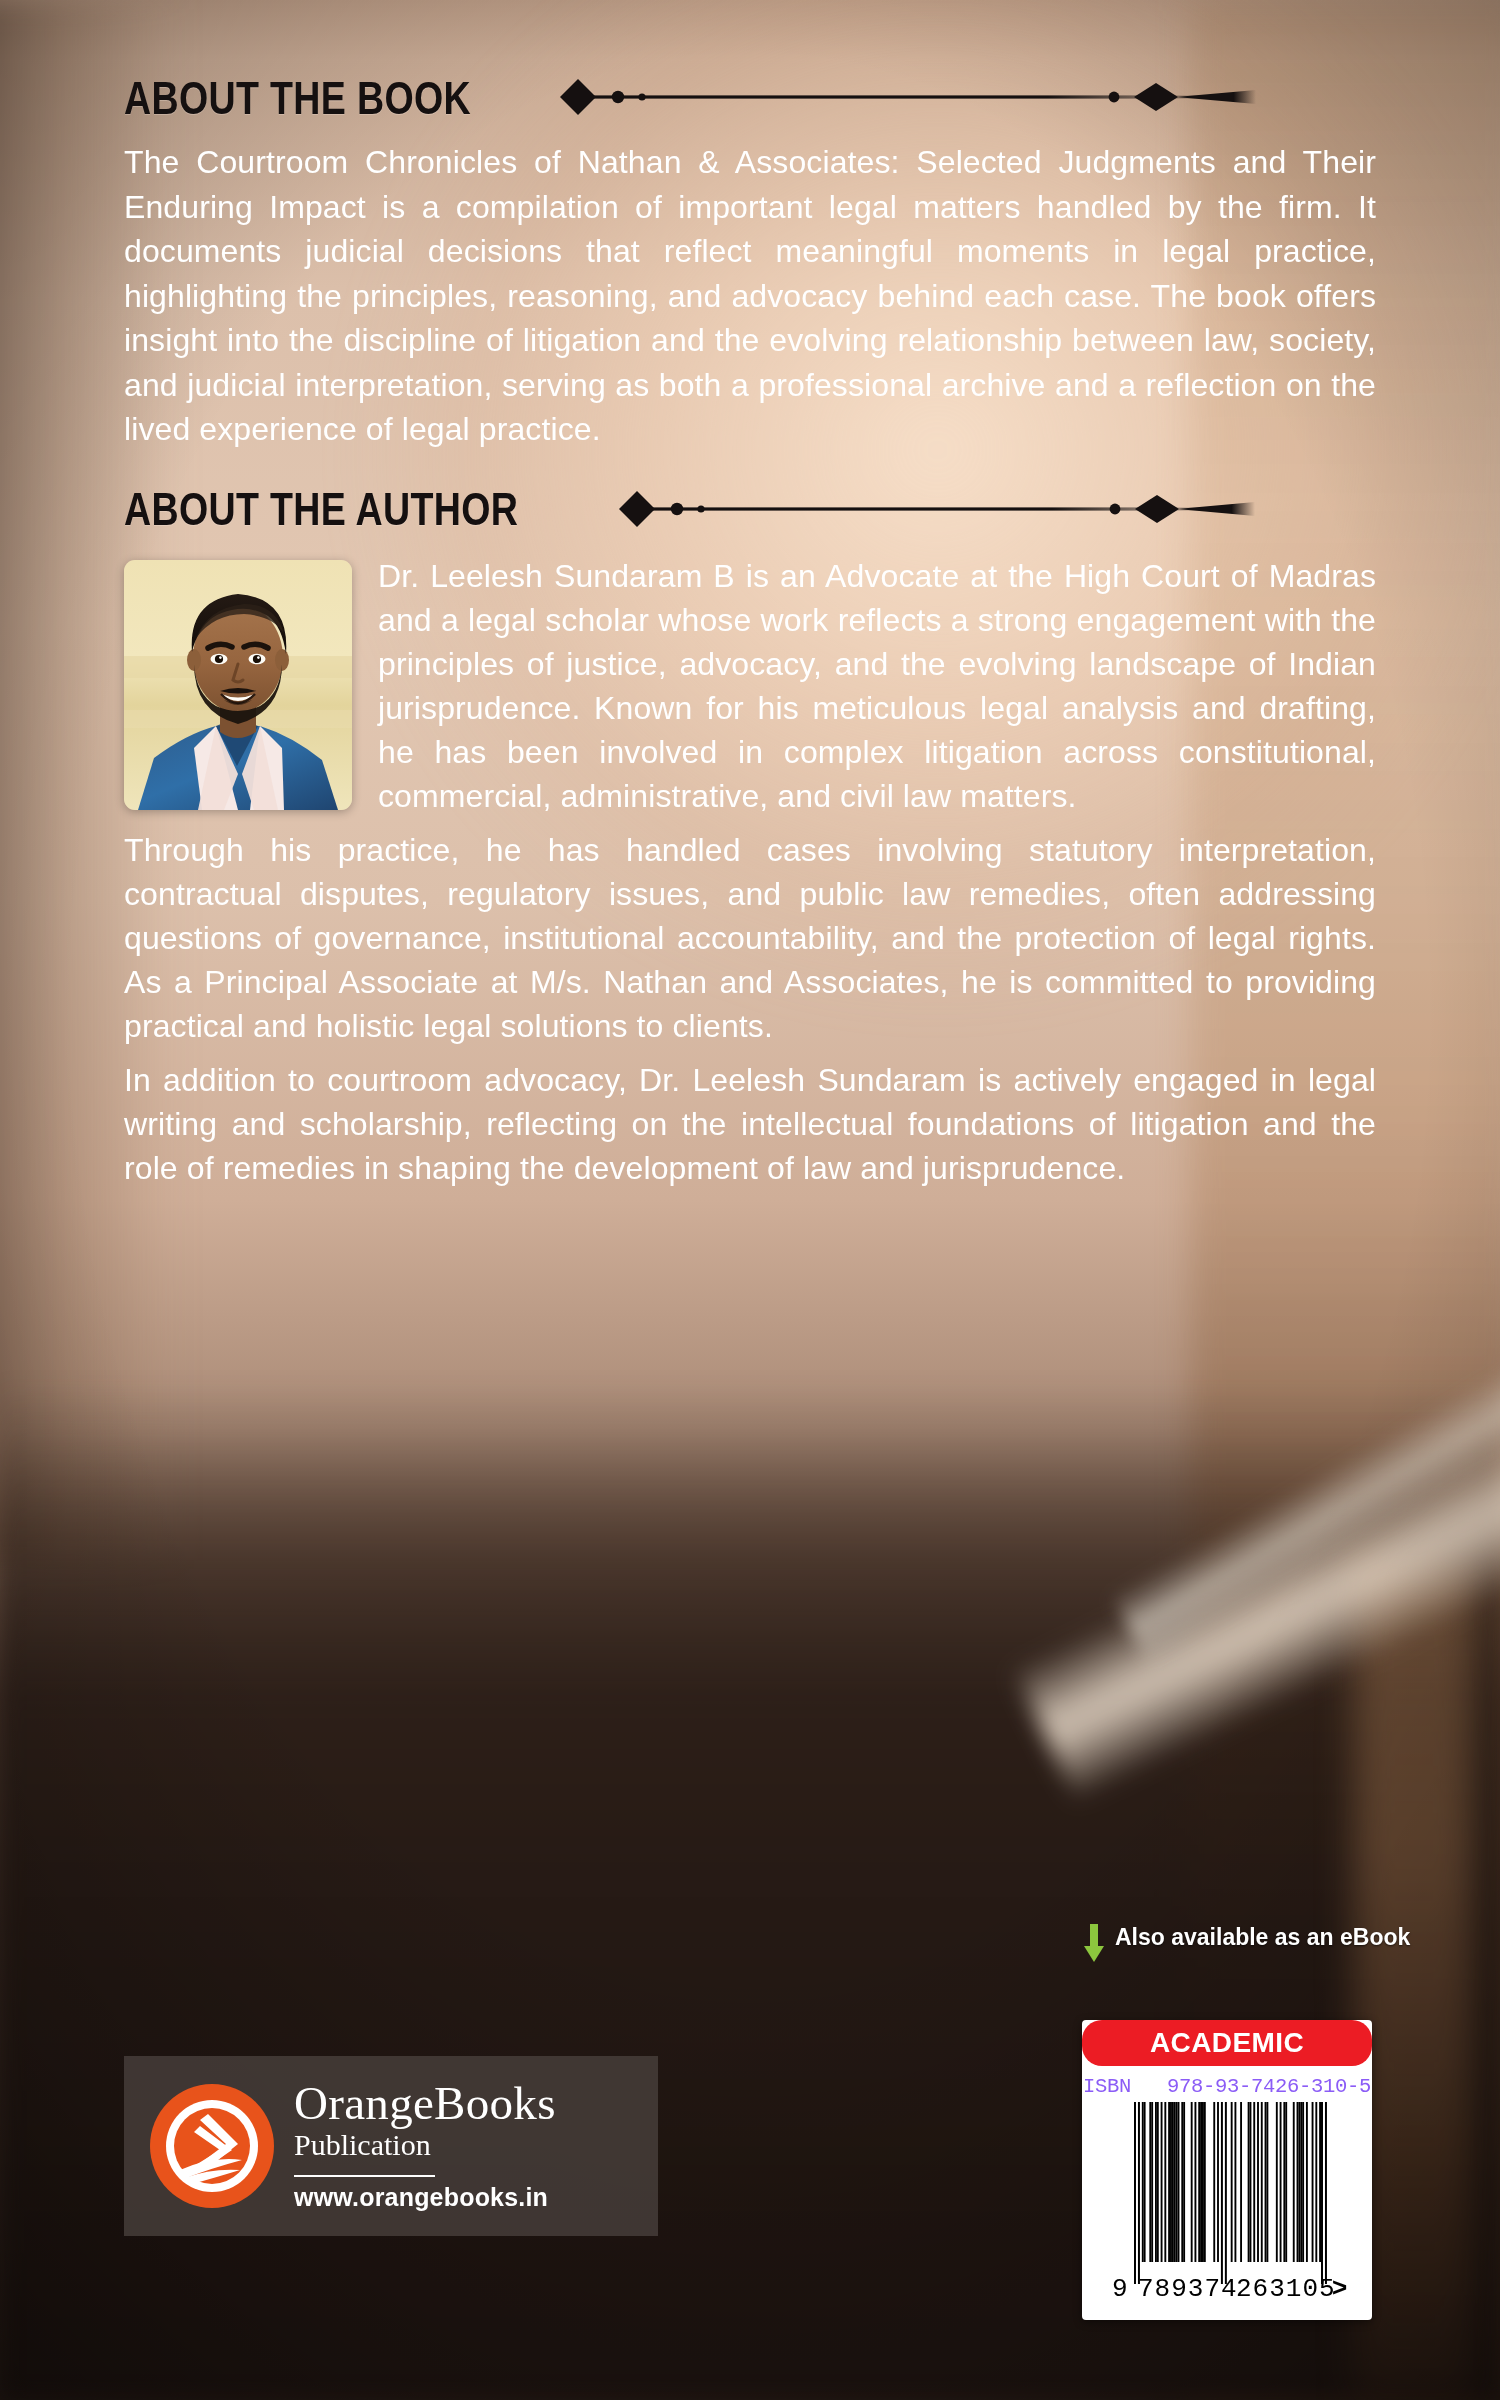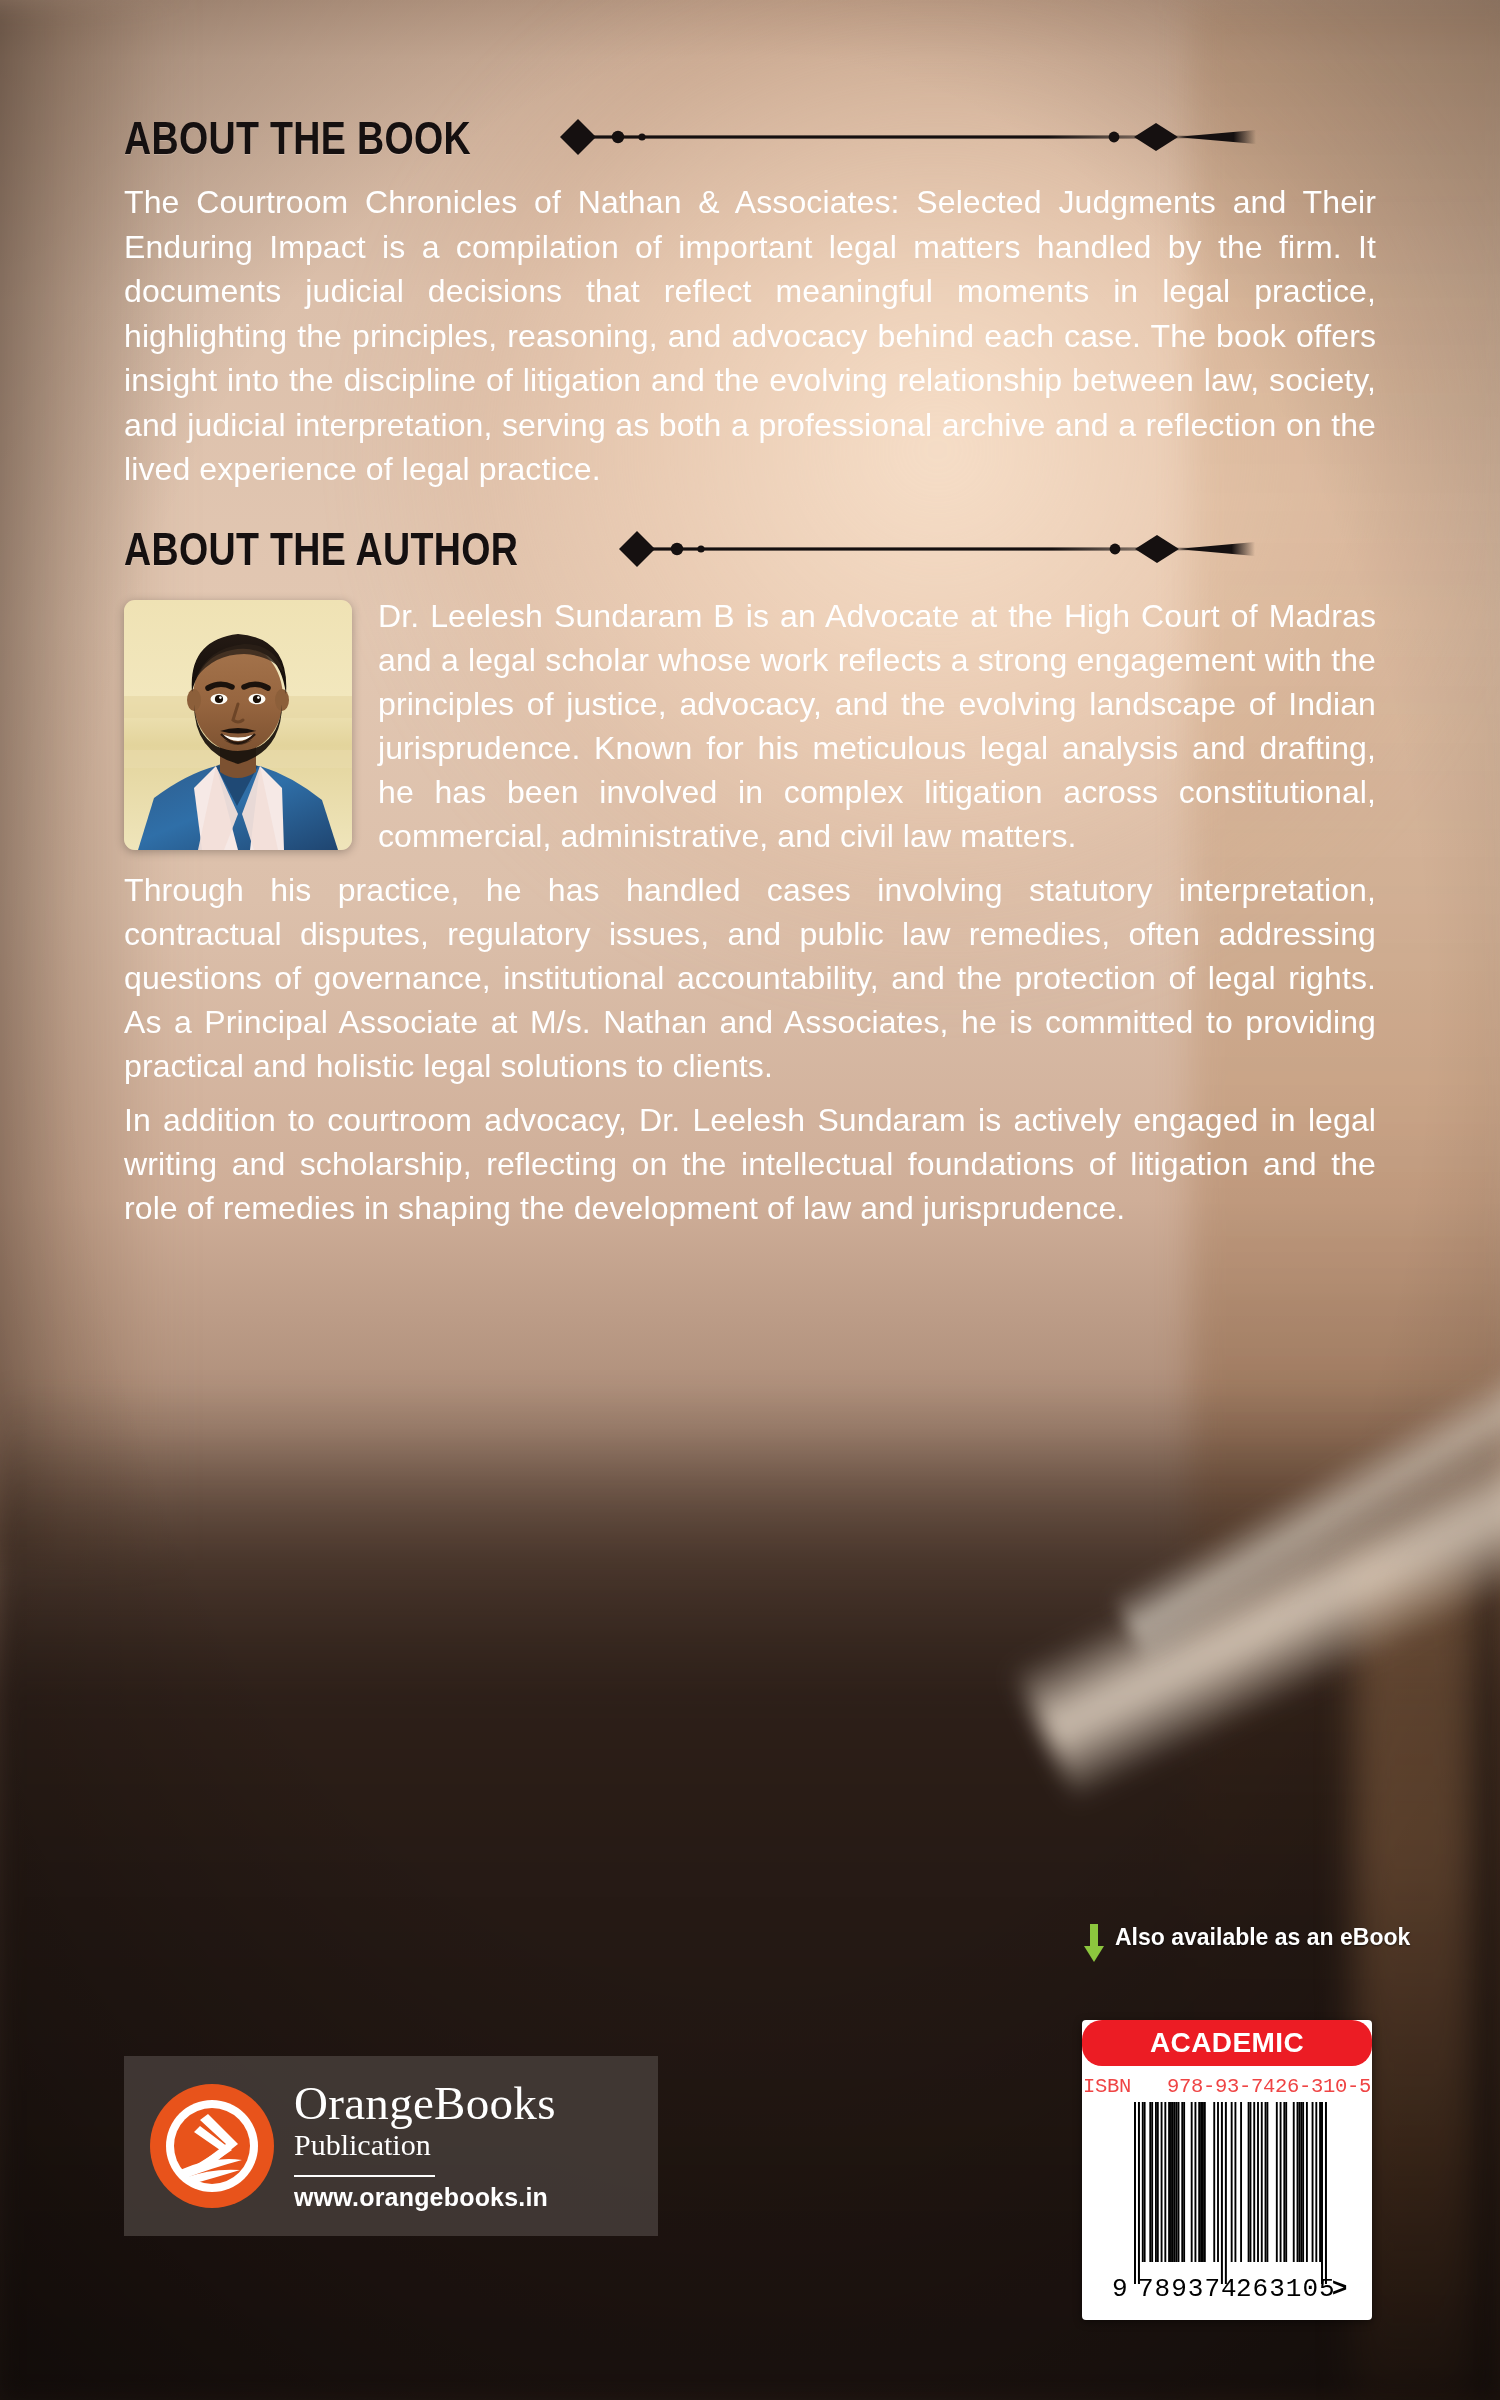--- a/index.html
+++ b/index.html
@@ -236,21 +236,21 @@
     height:46px; background:#ec1c24;
     display:flex; align-items:center; justify-content:center;border-radius:20px;
   }
   .isbn-banner span {
     font-family:"Liberation Sans Narrow","Liberation Sans", sans-serif;
     font-weight:700; font-size:28px; color:#fff; letter-spacing:0.4px;
   }
   .isbn-number {
     text-align:center;
     font-family:"Liberation Mono","DejaVu Sans Mono", monospace;
-    font-size:20.5px; color:#ef4444;
+    font-size:20.5px; color:#8b5cf6;
     letter-spacing:-0.3px;
     padding-top:9px;
   }
   .barcode-area { padding:2px 14px 0 14px; }
   .barcode-area svg { display:block; width:100%; height:auto; }
 </style>
 </head>
 <body>
 
 <div class="cover">
@@ -260,21 +260,21 @@
   <div class="bg-pillar-left"></div>
   <div class="bg-wood-right"></div>
   <div class="bg-lower-dark"></div>
   <div class="bg-rightband"></div>
   <div class="bg-streak"></div>
   <div class="bg-streak2"></div>
   <div class="bg-vignette"></div>
 
   <div class="content">
 
-    <div class="section-head" style="margin-top:106px;">
+    <div class="section-head" style="margin-top:66px;">
       <div class="section-title">ABOUT THE BOOK</div>
       <svg class="ornament" width="760" height="40" viewBox="0 0 760 40">
         <defs>
           <linearGradient id="fadeOrn" x1="0" y1="0" x2="1" y2="0">
             <stop offset="0%" stop-color="#151010" stop-opacity="1"></stop>
             <stop offset="72%" stop-color="#151010" stop-opacity="1"></stop>
             <stop offset="100%" stop-color="#151010" stop-opacity="0"></stop>
           </linearGradient>
         </defs>
         <path d="M4 20 L22 2 L40 20 L22 38 Z" fill="#151010"></path>

